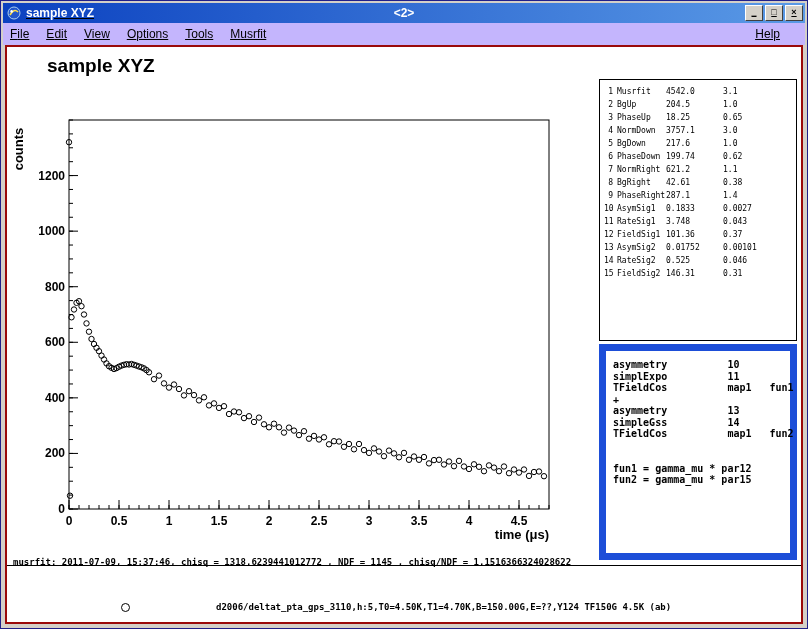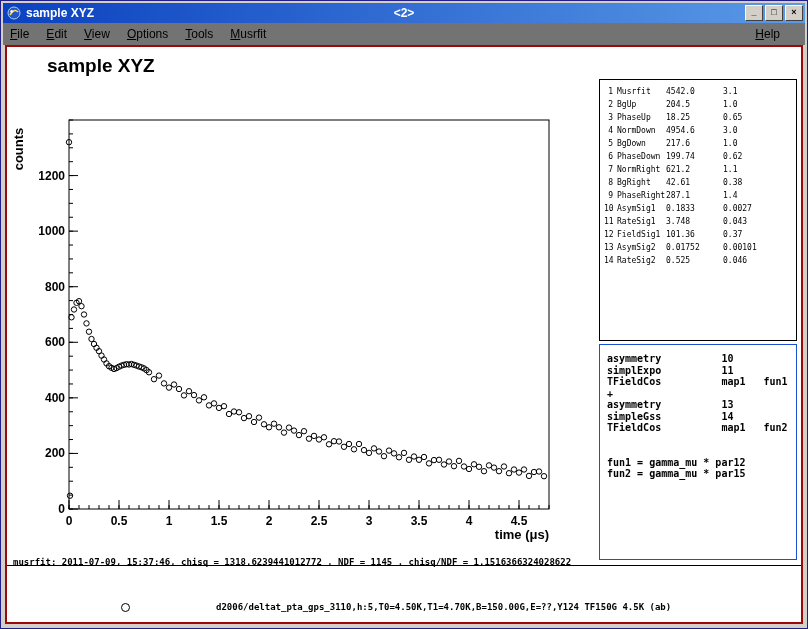--- a/index.html
+++ b/index.html
@@ -1,19 +1,20 @@
 <!DOCTYPE html>
 <html><head>
 <meta charset="utf-8">
 <style>
   html,body{margin:0;padding:0;background:#808080;}
   .window{
     width:808px;height:629px;box-sizing:border-box;position:relative;
     background:#d4d0c8;border:1px solid #20208a;padding:2px;overflow:hidden;
     font-family:"Liberation Sans",sans-serif;
+    text-decoration:underline;
   }
   .titlebar{
     height:20px;display:flex;align-items:center;position:relative;
     padding:0 2px;color:#fff;
     background:linear-gradient(90deg,#0b41c0,#5a9ae6);
   }
   .window-icon{width:14px;height:14px;margin-left:2px;flex:0 0 auto;}
   .title-text{font-weight:bold;font-size:12px;margin-left:5px;white-space:nowrap;}
   .title-center{
     position:absolute;left:50%;transform:translateX(-50%);
@@ -46,21 +47,21 @@
   .axis-title{font:bold 13px "Liberation Sans",sans-serif;fill:#000;}
   .param-box{
     position:absolute;left:592px;top:32px;width:198px;height:262px;
     box-sizing:border-box;border:1px solid #000;background:#fff;
     padding:5px 4px;font:8px "DejaVu Sans Mono",monospace;color:#000;
   }
   .prow{display:grid;grid-template-columns:13px 49px 57px auto;line-height:13px;}
   .p-idx{text-align:right;padding-right:4px;}
   .theory-box{
     position:absolute;left:592px;top:297px;width:198px;height:216px;
-    box-sizing:border-box;border:1px solid #1d4ed8;background:#fff;
+    box-sizing:border-box;border:7px solid #1d4ed8;background:#fff;
     padding:8px 7px;font:bold 10px "DejaVu Sans Mono",monospace;
     line-height:11.5px;white-space:pre;color:#000;
   }
   .pad-separator{position:absolute;left:0;right:0;top:518px;height:1px;background:#000;}
   .stats-line{
     position:absolute;left:6px;top:510px;white-space:nowrap;
     font:bold 9px "DejaVu Sans Mono",monospace;color:#000;
   }
   .legend-line{position:absolute;left:15px;top:552px;width:100%;height:20px;}
   .legend-marker{
@@ -85,21 +86,21 @@
     </svg>
     <span class="title-text">sample XYZ</span>
     <span class="title-center">&lt;2&gt;</span>
     <span class="tb-buttons">
       <span class="tb-btn">_</span>
       <span class="tb-btn">□</span>
       <span class="tb-btn">×</span>
     </span>
   </div>
 
-  <div class="menubar" style="background: #737373;">
+  <div class="menubar" style="background: #c4b5fd;">
     <span class="menu-item">File</span>
     <span class="menu-item">Edit</span>
     <span class="menu-item">View</span>
     <span class="menu-item">Options</span>
     <span class="menu-item">Tools</span>
     <span class="menu-item">Musrfit</span>
     <span class="menu-item menu-help">Help</span>
   </div>
 
   <div class="canvas-wrap" style="border-color: rgb(154, 10, 10);">
@@ -351,21 +352,21 @@
         </div>
         <div class="prow">
           <span class="p-idx">3</span>
           <span class="p-name">PhaseUp</span>
           <span class="p-val">18.25</span>
           <span class="p-err">0.65</span>
         </div>
         <div class="prow">
           <span class="p-idx">4</span>
           <span class="p-name">NormDown</span>
-          <span class="p-val">4954.6</span>
+          <span class="p-val">3757.1</span>
           <span class="p-err">3.0</span>
         </div>
         <div class="prow">
           <span class="p-idx">5</span>
           <span class="p-name">BgDown</span>
           <span class="p-val">217.6</span>
           <span class="p-err">1.0</span>
         </div>
         <div class="prow">
           <span class="p-idx">6</span>
@@ -413,20 +414,26 @@
           <span class="p-idx">13</span>
           <span class="p-name">AsymSig2</span>
           <span class="p-val">0.01752</span>
           <span class="p-err">0.00101</span>
         </div>
         <div class="prow">
           <span class="p-idx">14</span>
           <span class="p-name">RateSig2</span>
           <span class="p-val">0.525</span>
           <span class="p-err">0.046</span>
+        </div>
+        <div class="prow">
+          <span class="p-idx">15</span>
+          <span class="p-name">FieldSig2</span>
+          <span class="p-val">146.31</span>
+          <span class="p-err">0.31</span>
         </div>
       </div>
 
     <div class="theory-box">asymmetry          10
 simplExpo          11
 TFieldCos          map1   fun1
 +
 asymmetry          13
 simpleGss          14
 TFieldCos          map1   fun2

